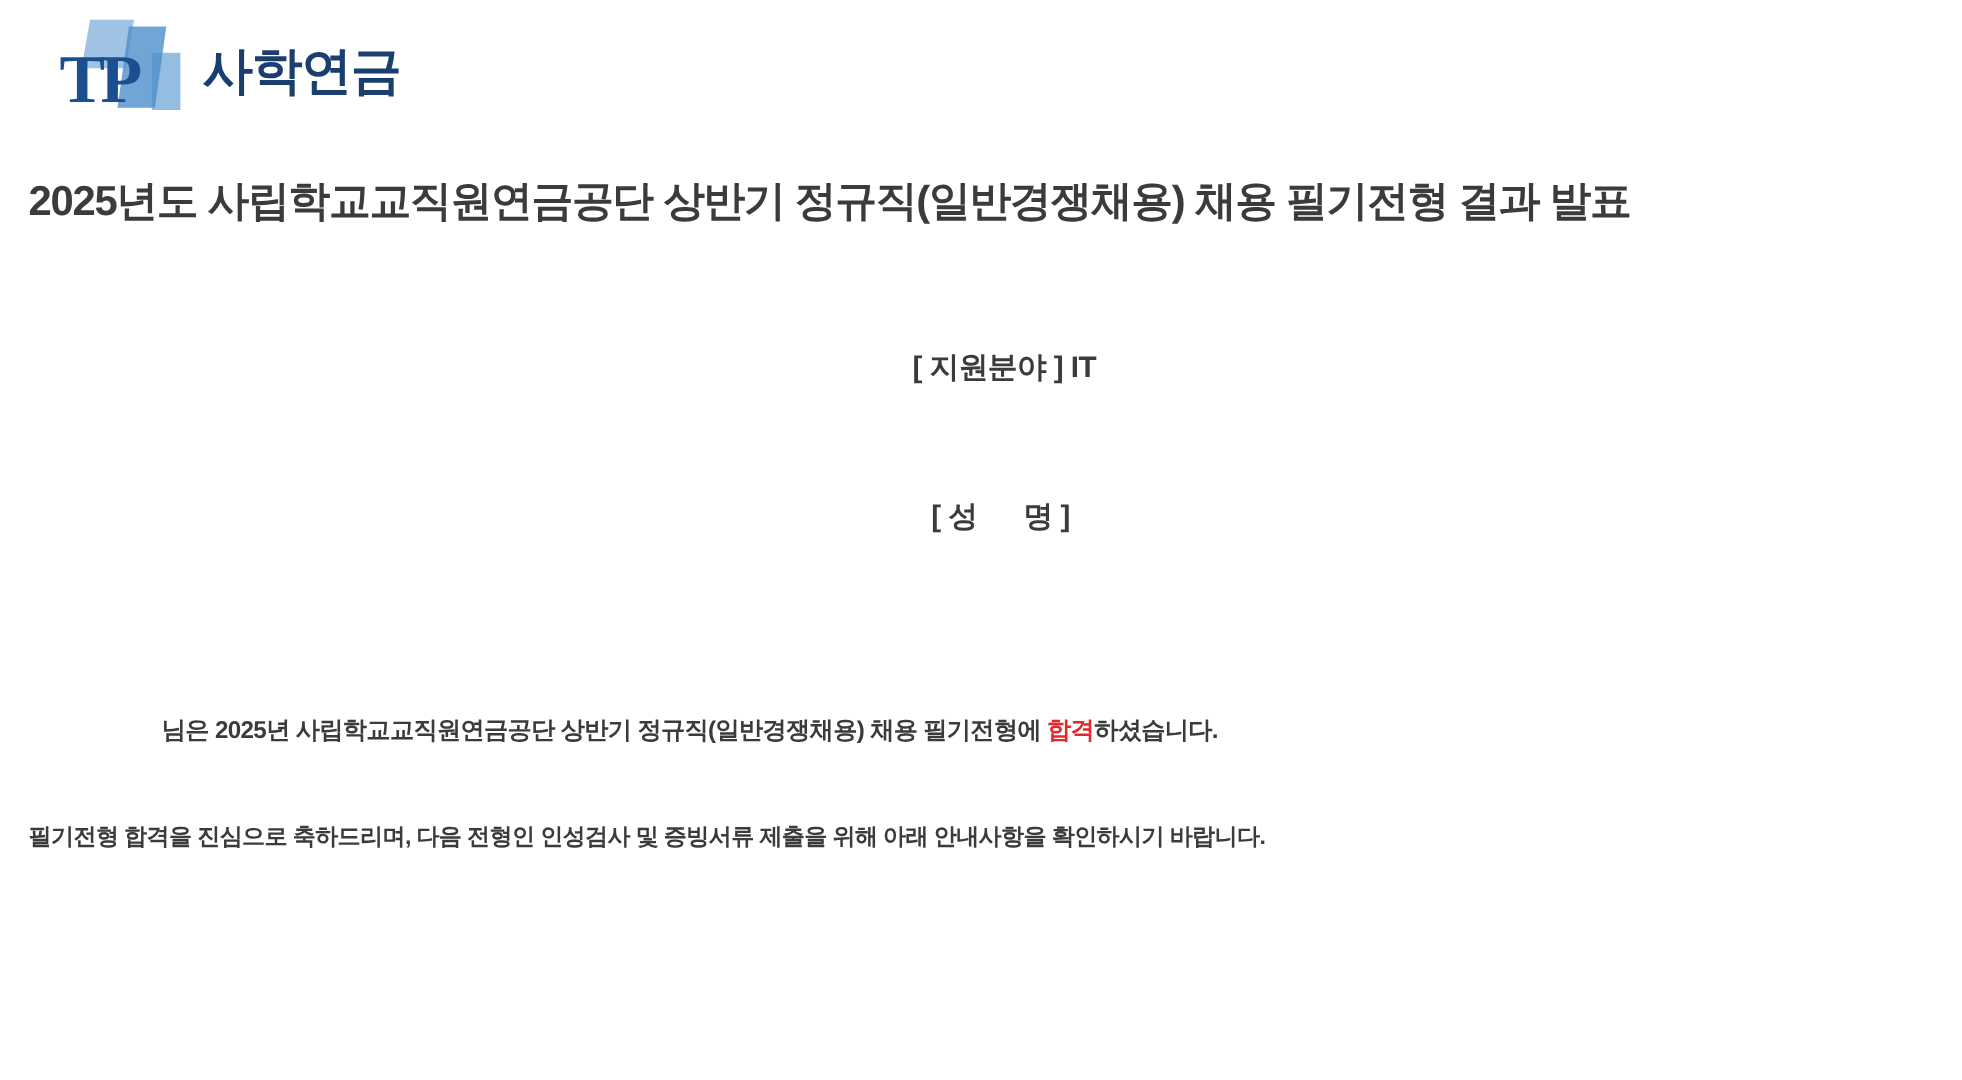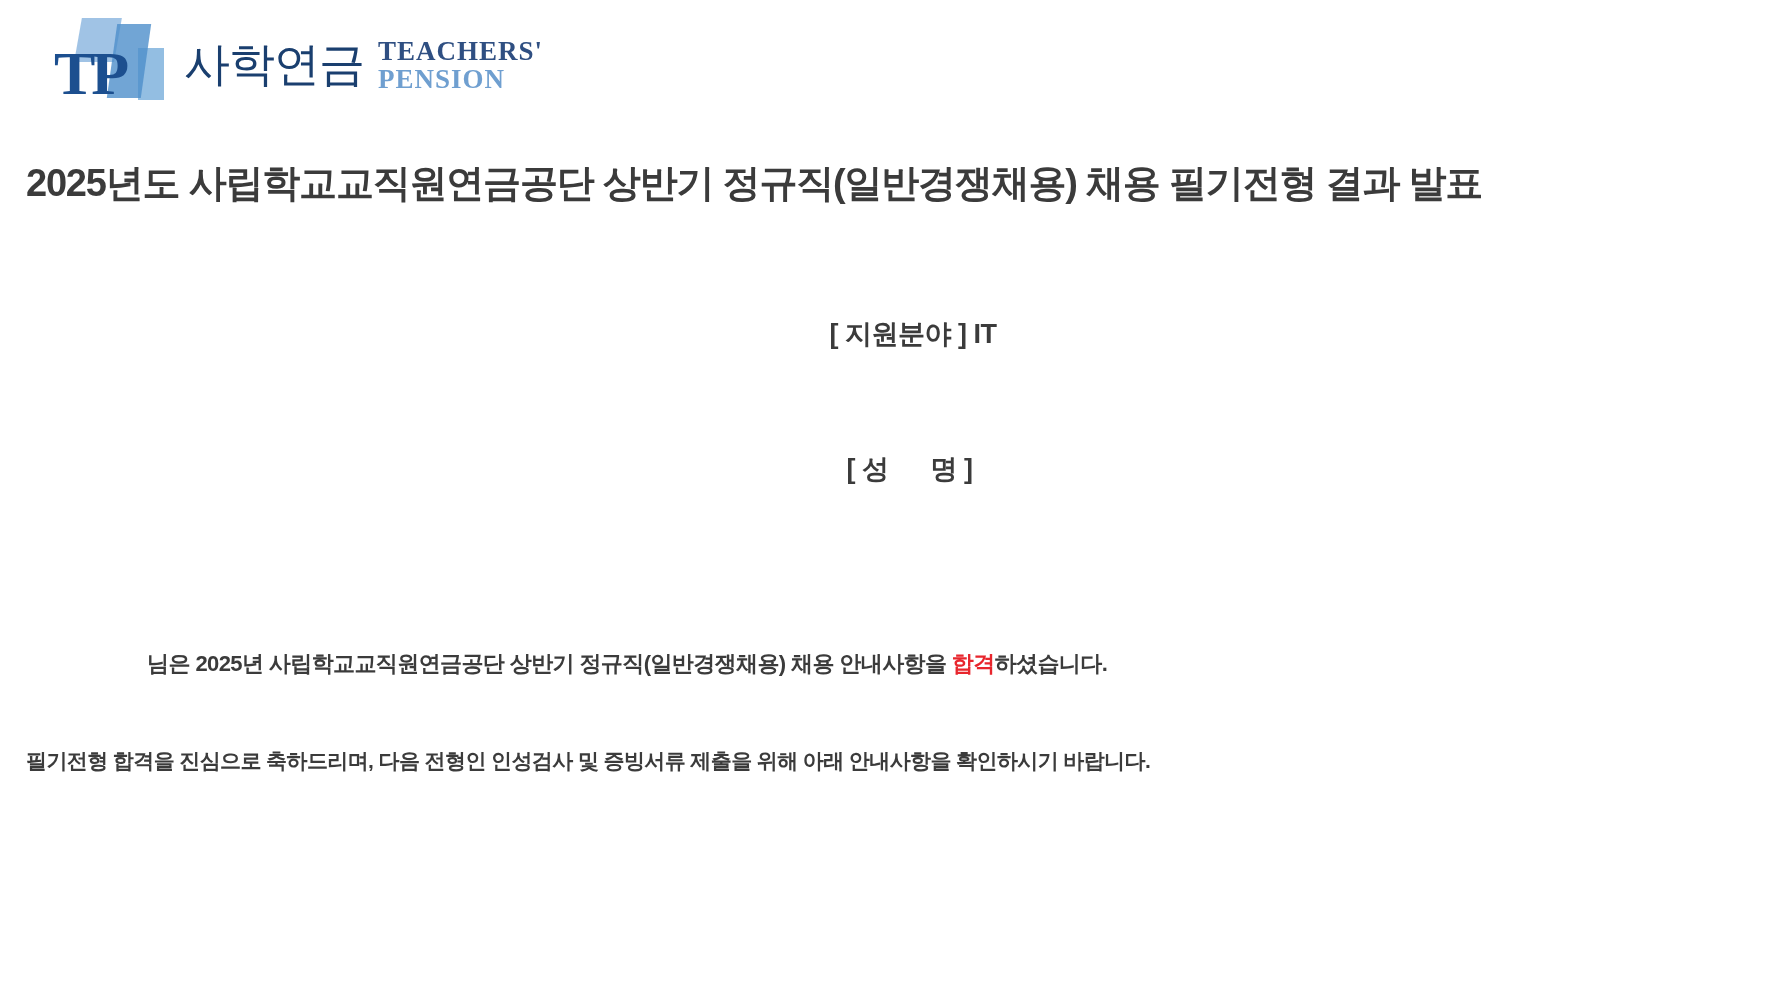--- a/index.html
+++ b/index.html
@@ -78,21 +78,21 @@
     left: 86px;
     top: 30px;
     width: 26px;
     height: 52px;
     background: #6fa8d8;
     opacity: .75;
     z-index: 1;
   }
   .logo-ko {
     font-family: "Liberation Sans", "DejaVu Sans", sans-serif;
-    font-weight: normal;
+    font-weight: bold;
     font-size: 46px;
     color: #1a3f6f;
     letter-spacing: -1px;
     padding-bottom: 14px;
   }
   .logo-en {
     padding-bottom: 16px;
     line-height: 1.06;
   }
   .logo-en .l1 {
@@ -163,39 +163,35 @@
 
   <div class="logo-block">
     <div class="logo-row">
       <div class="logo-mark">
         <div class="sq1"></div>
         <div class="sq2"></div>
         <div class="sq3"></div>
         <div class="tp-text">TP</div>
       </div>
       <div class="logo-ko">사학연금</div>
-      <div class="logo-en">
-        <div class="l1">TEACHERS'</div>
-        <div class="l2">PENSION</div>
-      </div>
     </div>
   </div>
 
   <h1 class="doc-title">2025년도 사립학교교직원연금공단 상반기 정규직(일반경쟁채용) 채용 필기전형 결과 발표</h1>
 
   <div class="fields">
     <div class="field-line">
       <span>[ 지원분야 ]</span><span> </span><span>IT</span>
     </div>
     <div class="field-line">
       <span>[ 성      명 ]</span><span> </span><span></span>
     </div>
   </div>
 
   <div class="body-block">
     <div class="para indented">
-      <span>님은 2025년 사립학교교직원연금공단 상반기 정규직(일반경쟁채용) 채용 안내사항을 </span><span class="hl-pass">합격</span><span>하셨습니다.</span>
+      <span>님은 2025년 사립학교교직원연금공단 상반기 정규직(일반경쟁채용) 채용 필기전형에 </span><span class="hl-pass">합격</span><span>하셨습니다.</span>
     </div>
     <div class="para">필기전형 합격을 진심으로 축하드리며, 다음 전형인 인성검사 및 증빙서류 제출을 위해 아래 안내사항을 확인하시기 바랍니다.</div>
 
   </div>
 
 </div>
 
 </body></html>

